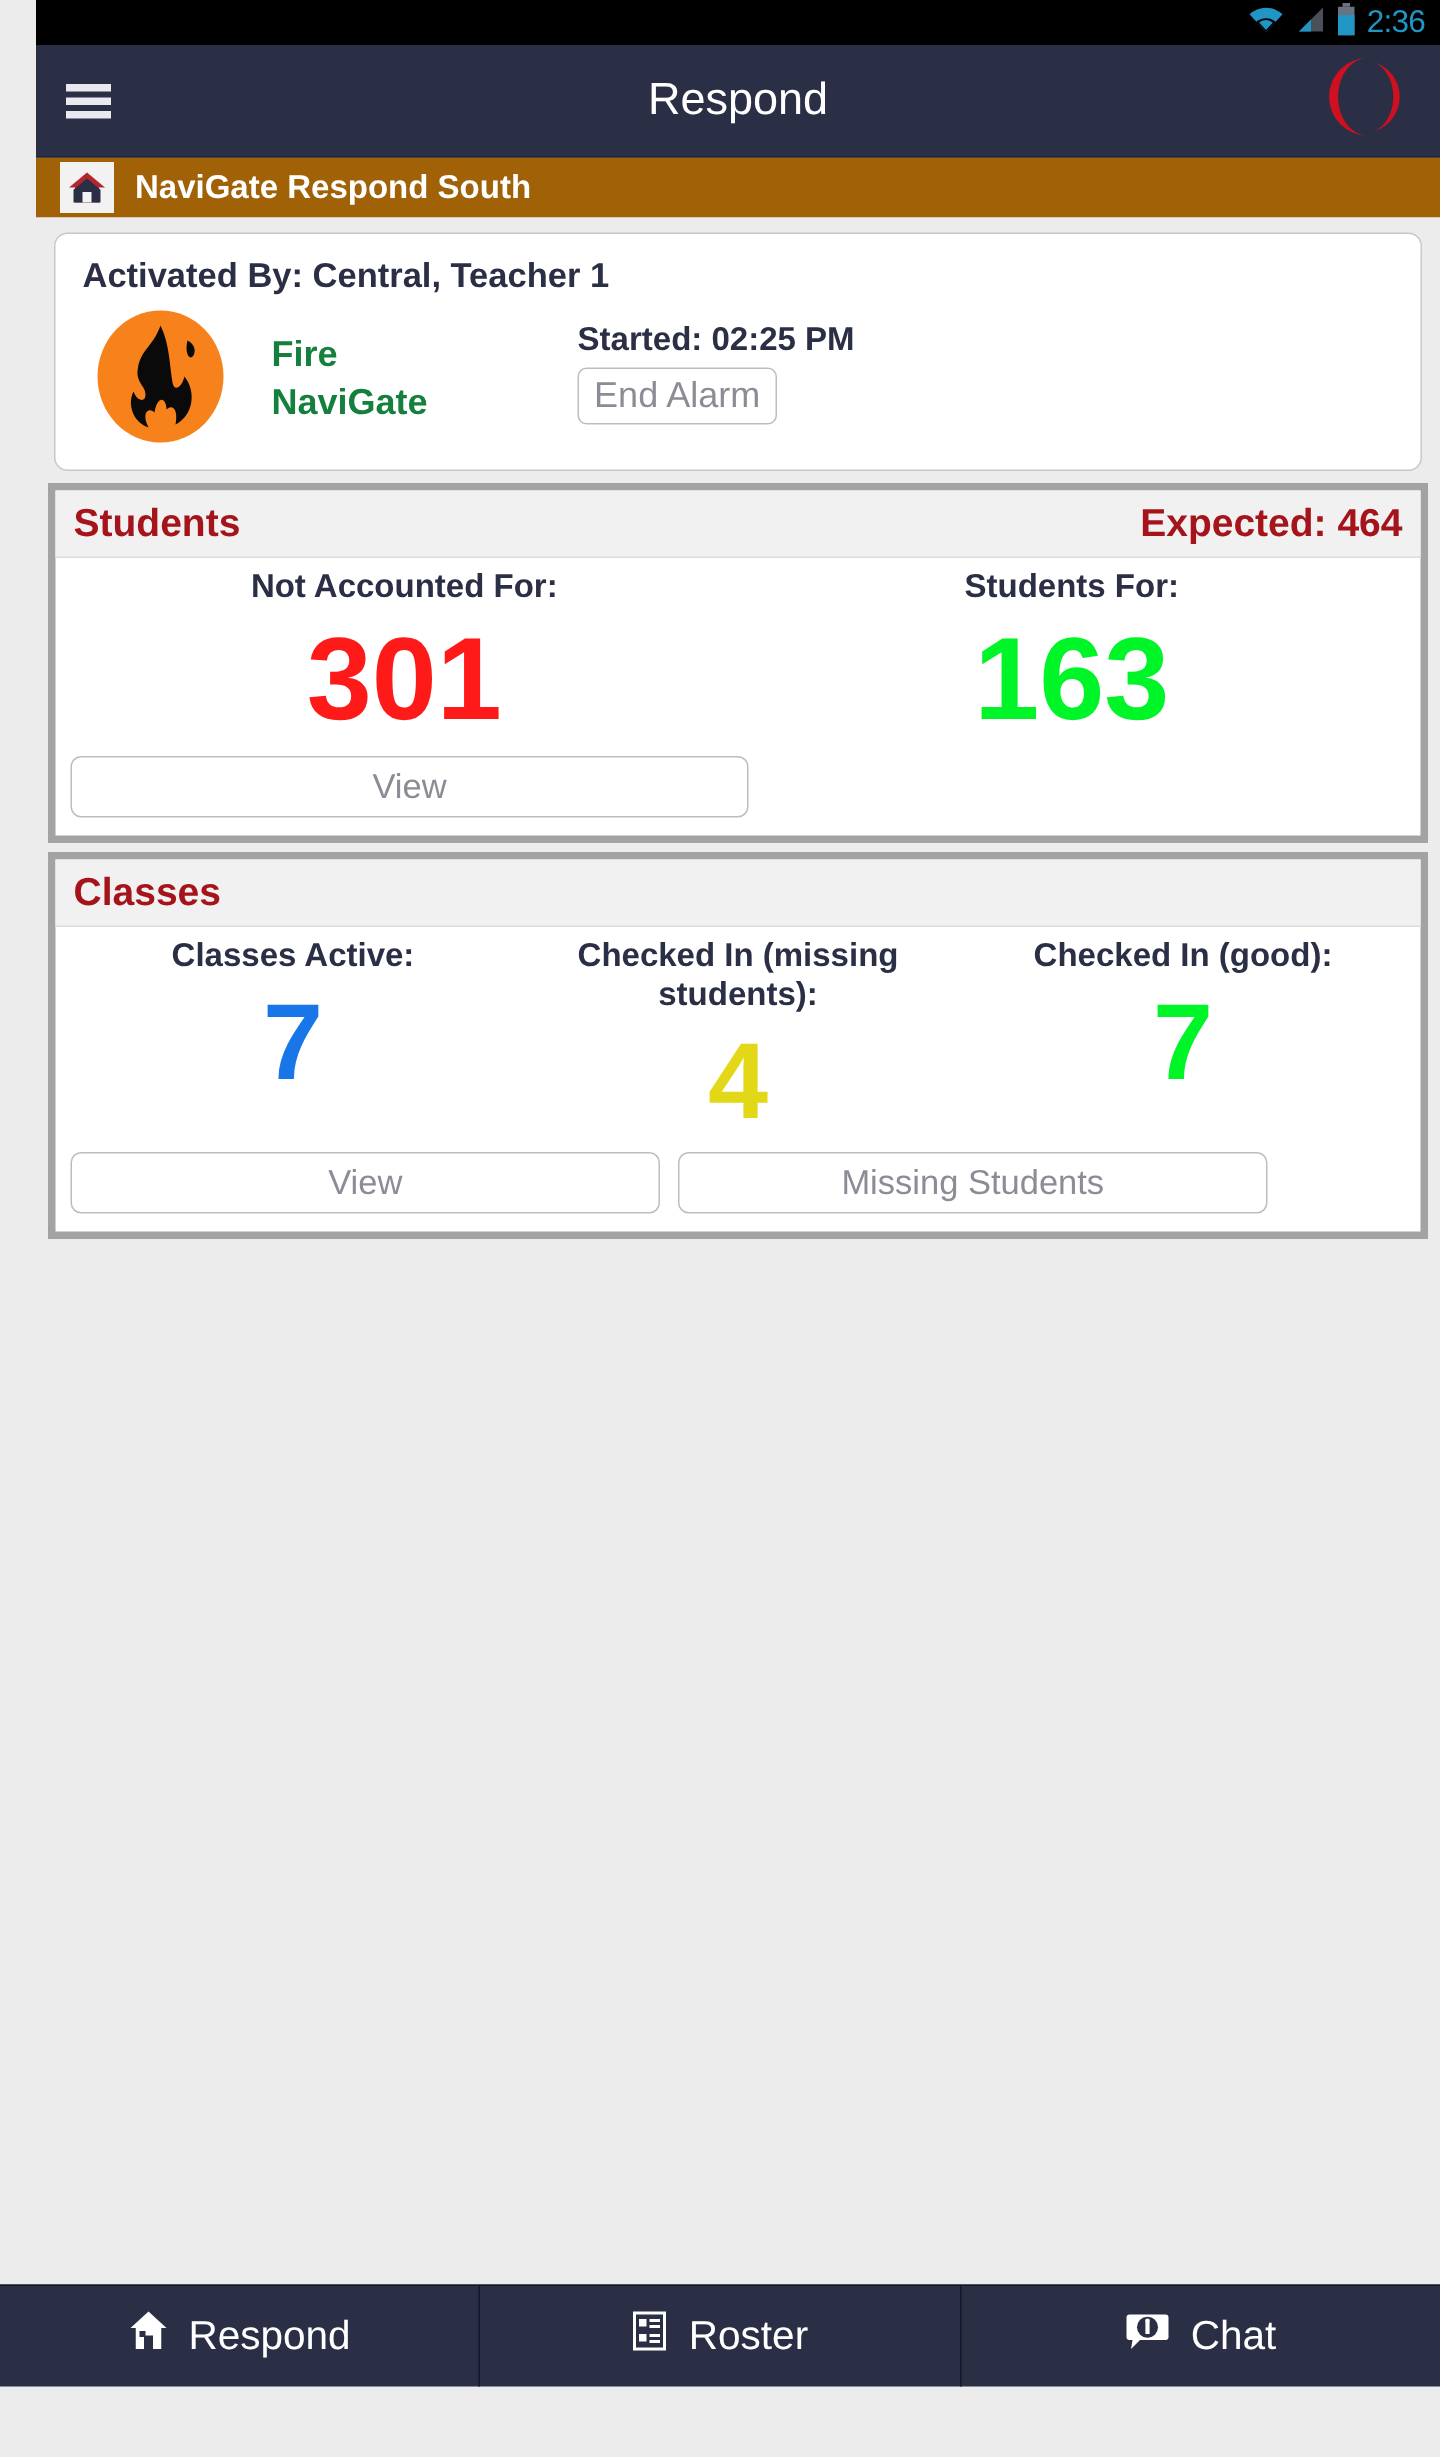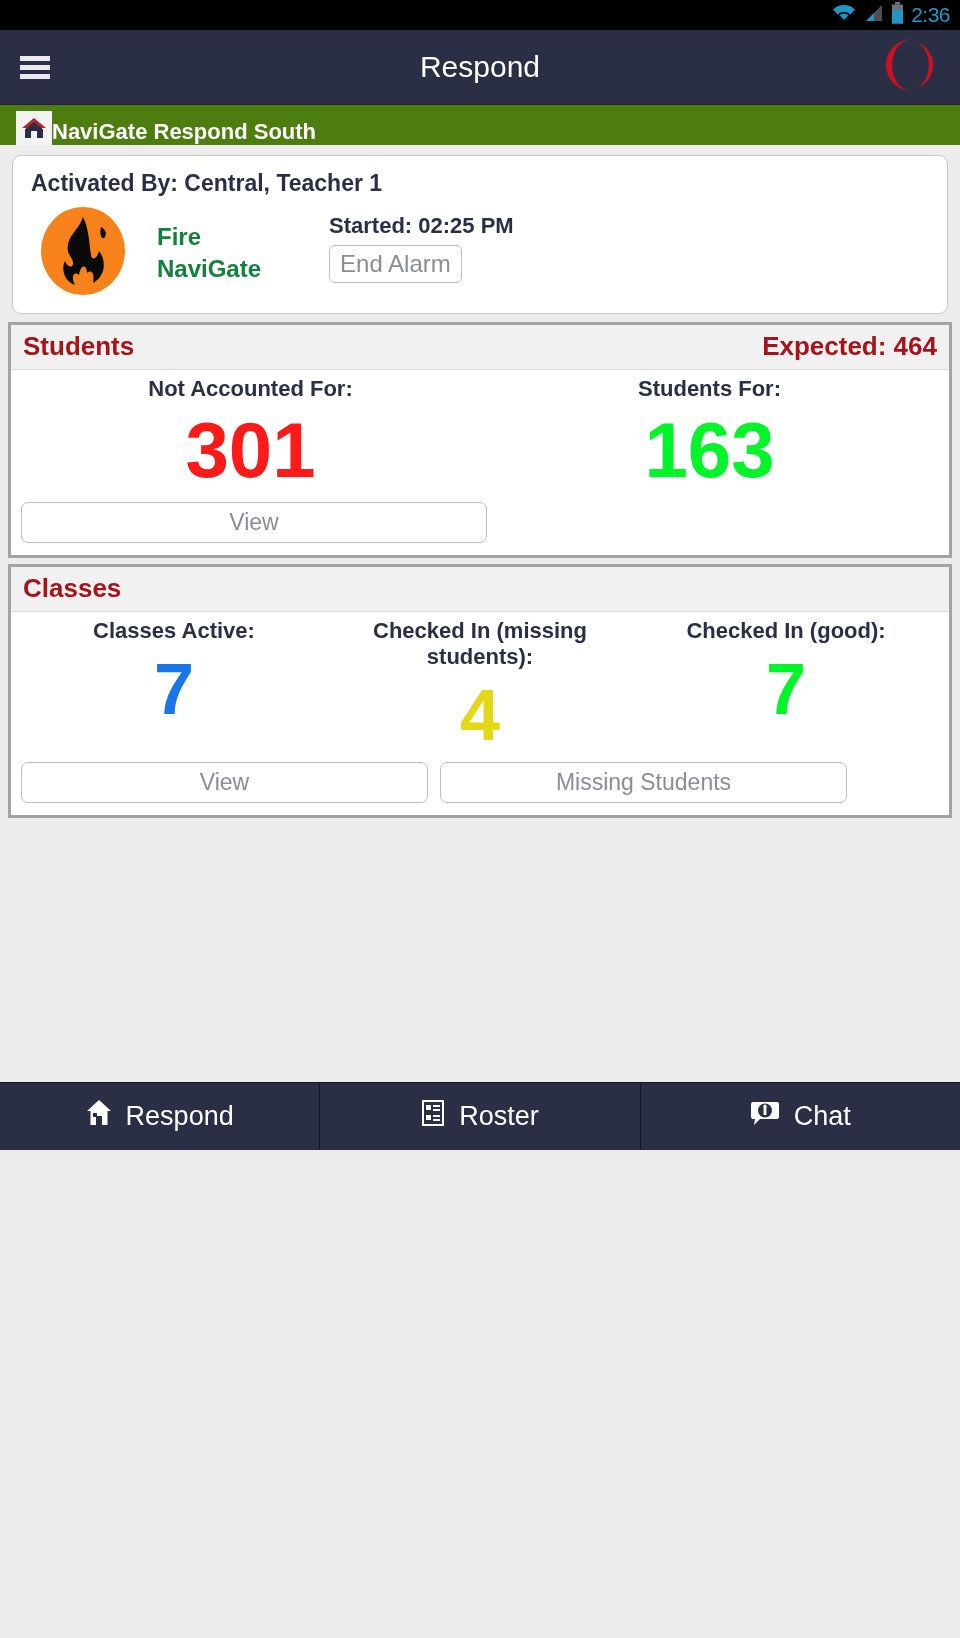--- a/index.html
+++ b/index.html
@@ -2,21 +2,21 @@
 <html><head>
 <meta charset="utf-8">
 <style>
   * { box-sizing: border-box; margin: 0; padding: 0; }
   html, body {
     width: 960px; height: 1638px;
     background: #ececec;
     font-family: "Liberation Sans", sans-serif;
     overflow: hidden;
   }
-  #app { position: relative; width: 960px; height: 1150px; display: flex; flex-direction: column; }
+  #app { position: relative; width: 960px; height: 1591px; display: flex; flex-direction: column; padding-left: 24px; }
 
   
   .statusbar {
     height: 30px; background: #000000; flex: 0 0 30px;
     display: flex; align-items: center; justify-content: flex-end;
     padding-right: 10px; gap: 7px;
   }
   .sb-time { color: #2196c4; font-size: 21px; letter-spacing: -0.5px; }
   .sb-ico { display: block; }
 
@@ -31,49 +31,49 @@
   .menu-lines i { display: block; height: 5px; background: #e9e9ef; margin-bottom: 4px; }
   .menu-lines i:last-child { margin-bottom: 0; }
   .appbar-title {
     position: absolute; left: 0; right: 0; text-align: center;
     color: #ffffff; font-size: 30px; font-weight: 400; pointer-events: none;
   }
   .brand-logo { position: absolute; right: 22px; top: 50%; transform: translateY(-50%); }
 
   
   .schoolbar {
-    height: 40px; flex: 0 0 40px; background: #4d7c0f;
-    display: flex; align-items: flex-end; padding-left: 16px; 
+    height: 40px; flex: 0 0 40px; background: #a16207;
+    display: flex; align-items: center; padding-left: 16px; gap: 14px;
   }
   .home-chip { width: 36px; height: 34px; background: #f2f2f2; display: flex; align-items: center; justify-content: center; }
   .schoolbar-title { color: #ffffff; font-size: 22px; font-weight: bold; }
 
   
   .content { flex: 1 1 auto; padding: 0; background: #ececec; overflow: hidden; }
 
   .alarm-card {
     margin: 10px 12px 8px 12px; background: #ffffff;
     border: 1px solid #c8c8c8; border-radius: 9px; padding: 14px 18px 16px 18px;
   }
   .activated-by { font-size: 23px; font-weight: bold; color: #2b2f45; margin-bottom: 8px; }
   .alarm-row { display: flex; align-items: flex-start; }
   .fire-badge { width: 92px; height: 92px; flex: 0 0 92px; margin-left: 6px; }
   .alarm-type { margin-left: 28px; margin-top: 16px; font-size: 24px; font-weight: bold; color: #15803d; line-height: 1.35; }
-  .alarm-started-wrap { margin-left: 68px; margin-top: 8px; }
+  .alarm-started-wrap { margin-left: 100px; margin-top: 8px; }
   .started-txt { font-size: 22px; font-weight: bold; color: #2b2f45; margin-bottom: 6px; }
   .btn {
     border: 1px solid #bdbdbd; border-radius: 7px; background: #ffffff;
     color: #8c8c96; font-size: 23px; text-align: center;
     padding: 6px 12px; cursor: pointer; font-family: "Liberation Sans", sans-serif;
   }
   .btn-endalarm { display: inline-block; padding: 4px 10px; font-size: 24px; border-radius: 6px; }
 
   .panel {
     margin: 0 8px 6px 8px; background: #ffffff;
-    border: 3px solid #a3a3a3;
+    border: 5px solid #a3a3a3;
   }
   .panel-head {
     background: #f1f1f1; border-bottom: 1px solid #dcdcdc;
     display: flex; align-items: center; justify-content: space-between;
     padding: 6px 12px 7px 12px;
   }
   .panel-title { color: #a6141b; font-size: 26px; font-weight: bold; }
   .panel-extra { color: #a6141b; font-size: 26px; font-weight: bold; }
   .panel-body { padding: 6px 10px 12px 10px; }
 

